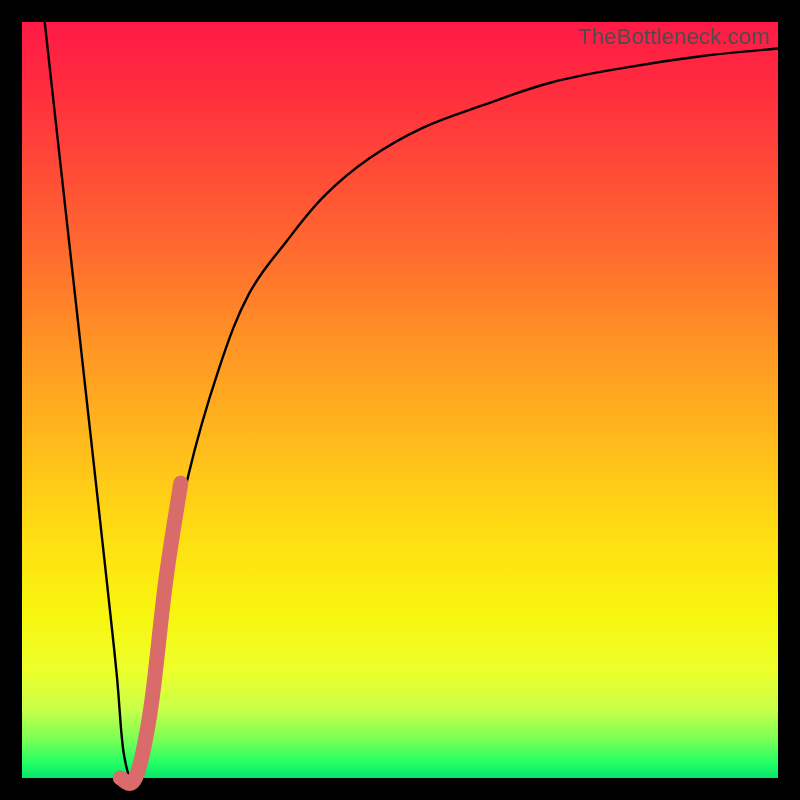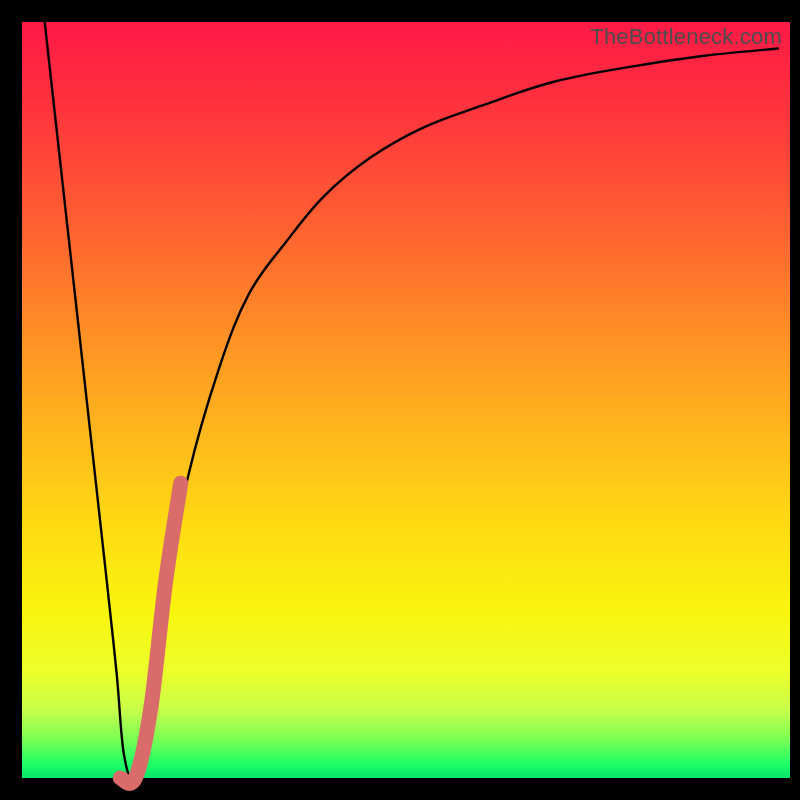--- a/index.html
+++ b/index.html
@@ -31,21 +31,20 @@
       #ff9225 42%,
       #ffb61d 54%,
       #ffd914 66%,
       #f9f50e 78%,
       #ecff2c 86%,
       #c8ff4a 91%,
       #77ff55 95%,
       #22ff66 98%,
       #06e66a 100%
     );
-    padding-left: 12px;
   }
   .watermark {
     position: absolute;
     top: 2px;
     right: 8px;
     color: #4d4d4d;
     font-size: 22px;
     font-weight: 500;
     letter-spacing: 0.2px;
   }

